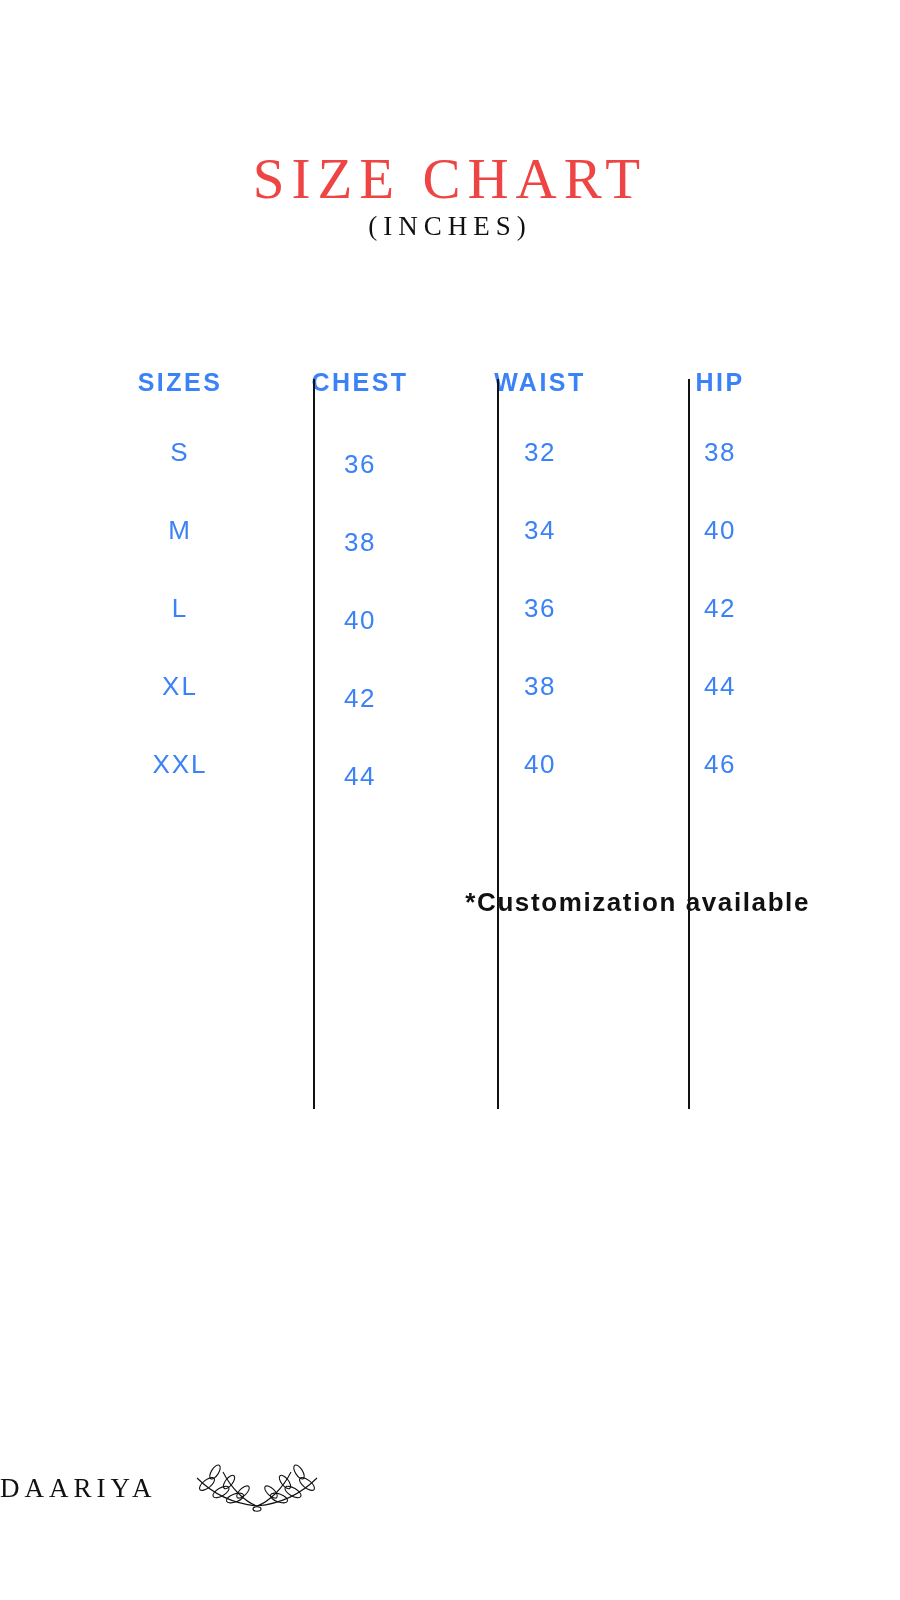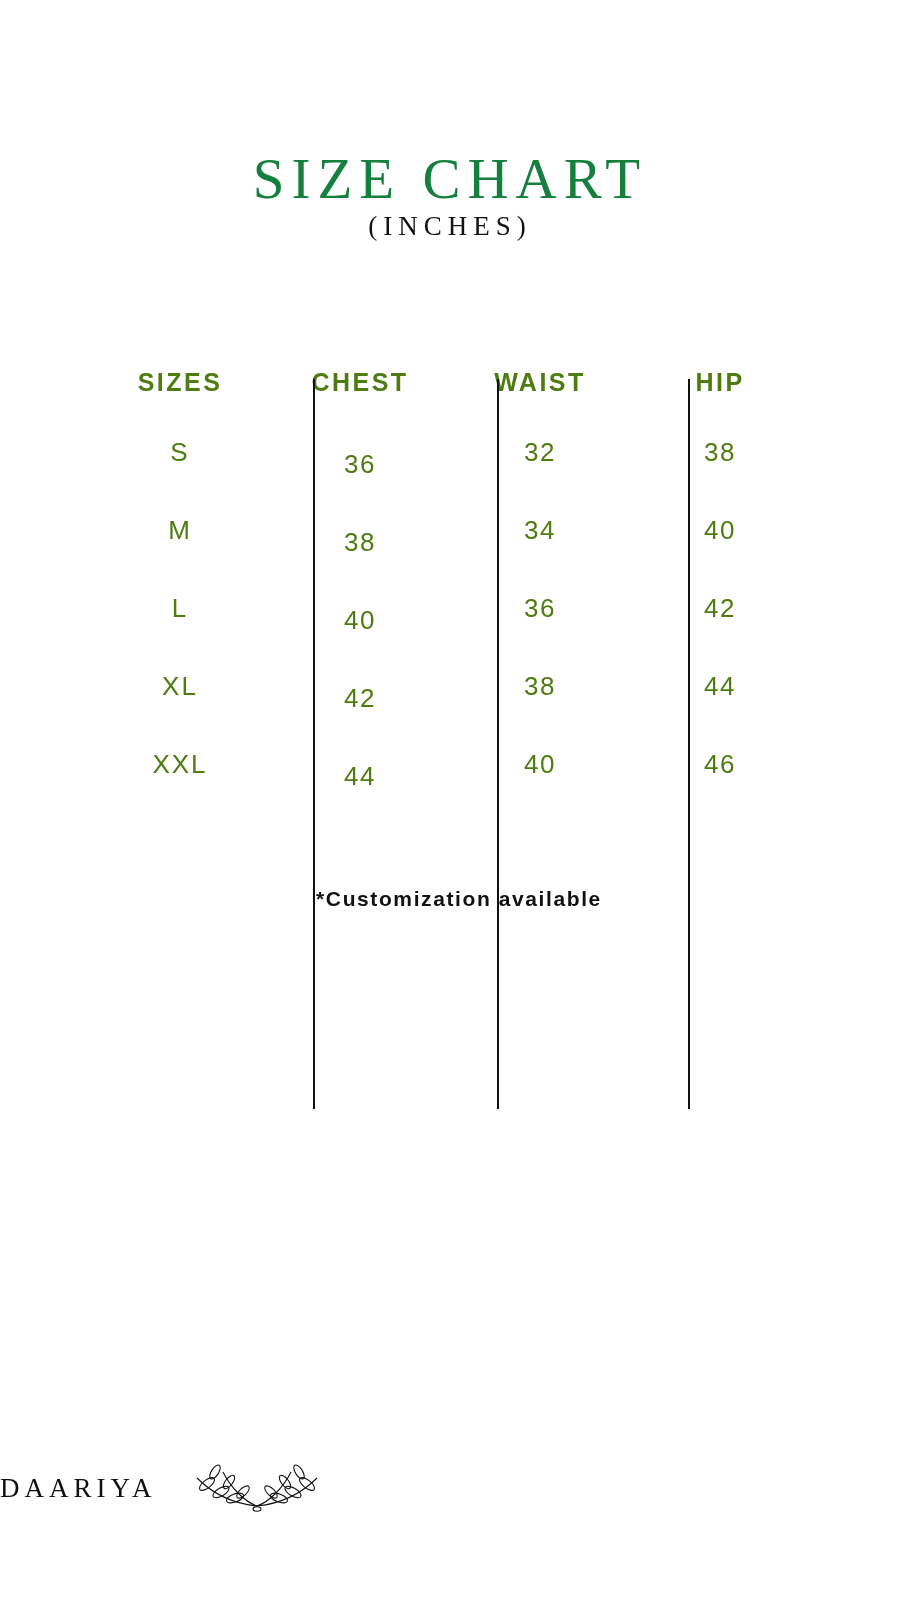--- a/index.html
+++ b/index.html
@@ -27,21 +27,21 @@
   
   .title-block {
     margin-top: 150px;
     text-align: center;
   }
   .title {
     font-family: "Liberation Serif", serif;
     font-size: 57px;
     letter-spacing: 7px;
     font-weight: 400;
-    color: #15803d;
+    color: #ef4444;
     line-height: 1;
   }
   .subtitle {
     font-family: "Liberation Serif", serif;
     font-size: 27px;
     letter-spacing: 6px;
     margin-top: 4px;
     color: #111;
   }
 
@@ -55,21 +55,21 @@
   table.size-table {
     border-collapse: collapse;
     width: 720px;
     margin: 0 auto;
     table-layout: fixed;
   }
   table.size-table th,
   table.size-table td {
     text-align: center;
     font-weight: 700;
-    color: #4d7c0f;
+    color: #3b82f6;
   }
   table.size-table th {
     font-size: 25px;
     letter-spacing: 2.5px;
     padding-bottom: 22px;
     vertical-align: bottom;
   }
   table.size-table td {
     font-size: 26px;
     letter-spacing: 1.5px;
@@ -96,25 +96,25 @@
   .v-rule {
     position: absolute;
     width: 2px;
     background: #111;
   }
 
   
   .note {
     width: 720px;
     margin: 78px auto 6px auto;
-    font-size: 21px;
+    font-size: 26px;
     letter-spacing: 1.6px;
     font-weight: 700;
     color: #111;
-    text-align: center;
+    text-align: right;
     padding-left: 18px;
     box-sizing: border-box;
   }
 
   
   .footer {
     position: absolute;
     bottom: 78px;
     left: 0;
     right: 0;

